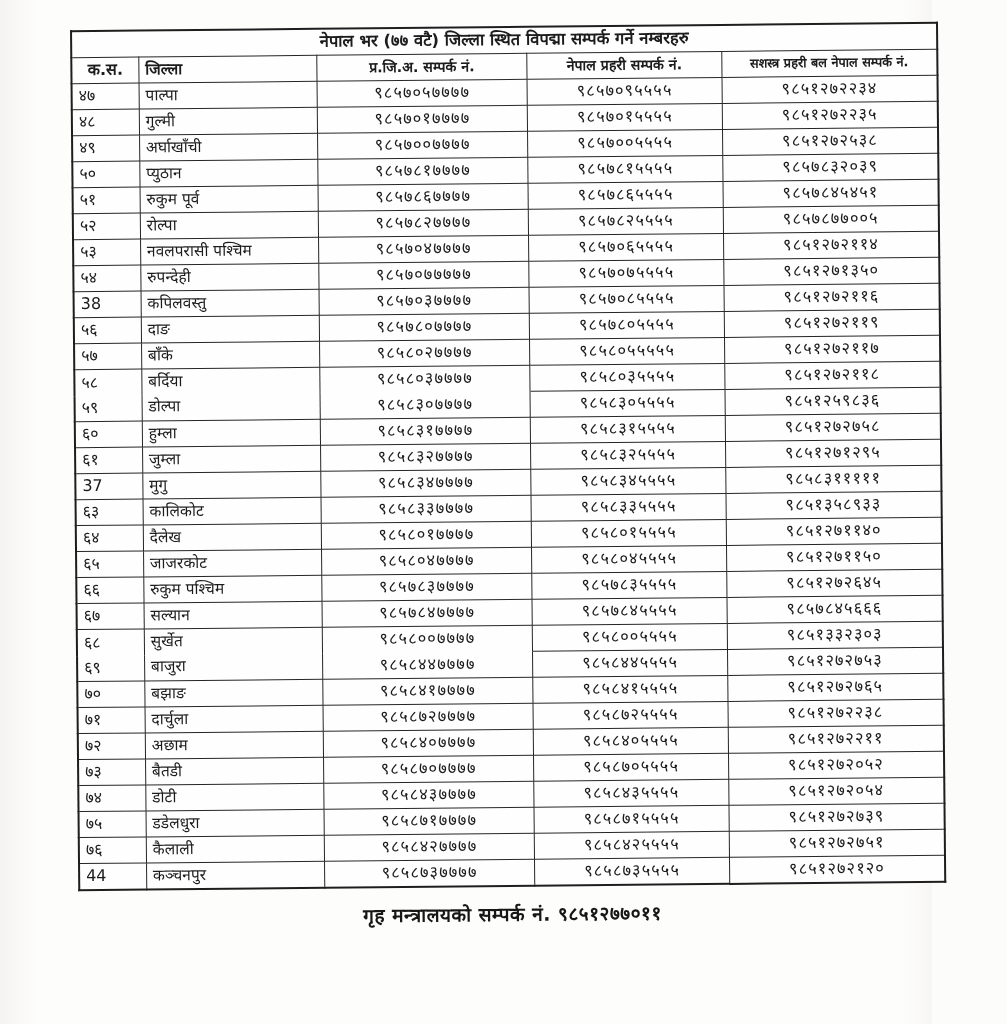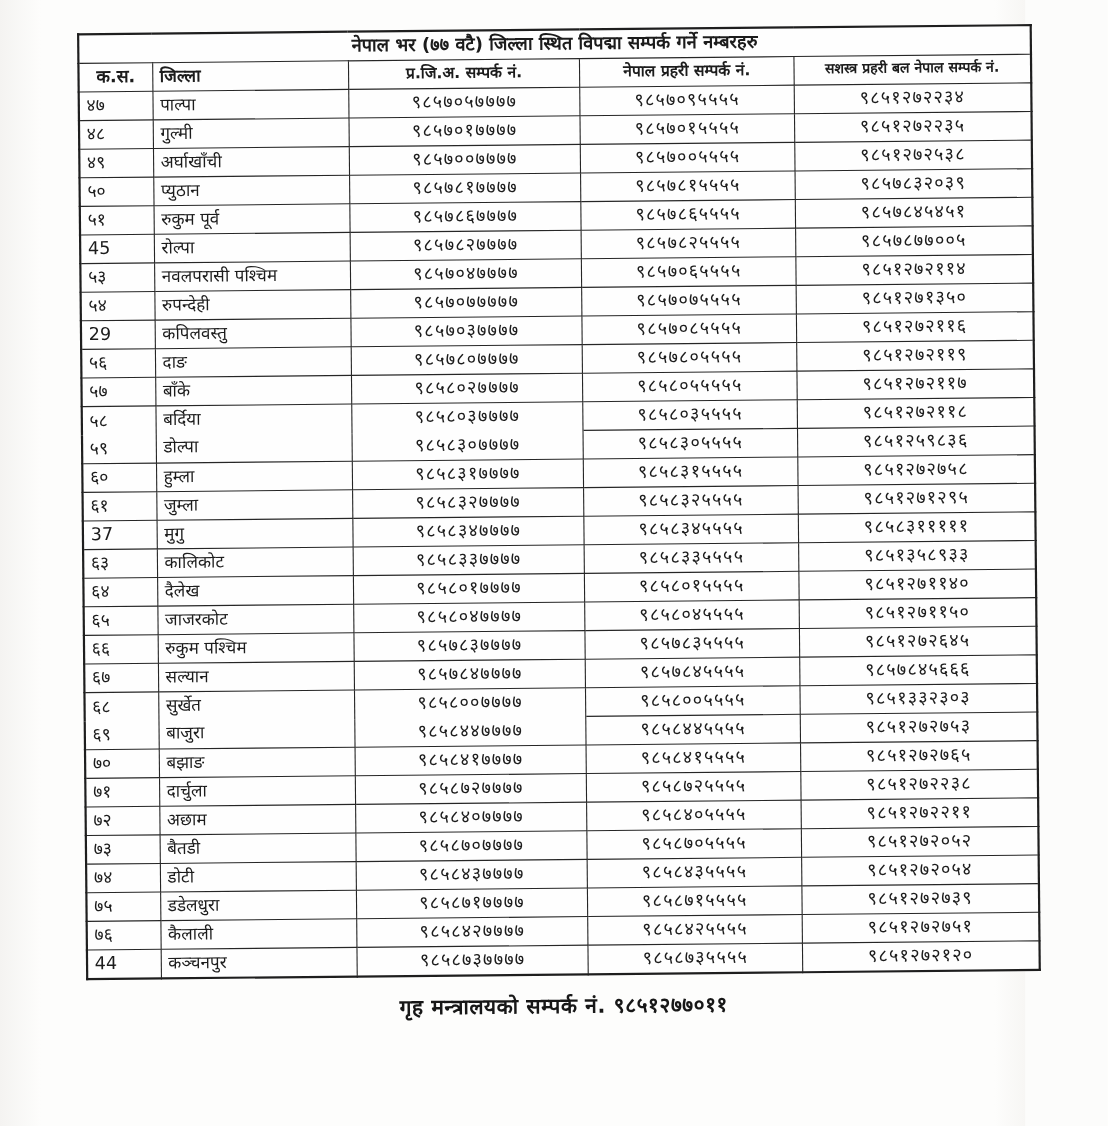--- a/index.html
+++ b/index.html
@@ -122,42 +122,42 @@
             <td class="c-apf">९८५७८३२०३९</td>
           </tr>
           <tr>
             <td class="c-sn">५१</td>
             <td class="c-district">रुकुम पूर्व</td>
             <td class="c-cdo">९८५७८६७७७७</td>
             <td class="c-police">९८५७८६५५५५</td>
             <td class="c-apf">९८५७८४५४५१</td>
           </tr>
           <tr>
-            <td class="c-sn">45</td>
+            <td class="c-sn">५२</td>
             <td class="c-district">रोल्पा</td>
             <td class="c-cdo">९८५७८२७७७७</td>
             <td class="c-police">९८५७८२५५५५</td>
             <td class="c-apf">९८५७८७७००५</td>
           </tr>
           <tr>
             <td class="c-sn">५३</td>
             <td class="c-district">नवलपरासी पश्चिम</td>
             <td class="c-cdo">९८५७०४७७७७</td>
             <td class="c-police">९८५७०६५५५५</td>
             <td class="c-apf">९८५१२७२११४</td>
           </tr>
           <tr>
             <td class="c-sn">५४</td>
             <td class="c-district">रुपन्देही</td>
             <td class="c-cdo">९८५७०७७७७७</td>
             <td class="c-police">९८५७०७५५५५</td>
             <td class="c-apf">९८५१२७१३५०</td>
           </tr>
           <tr>
-            <td class="c-sn">29</td>
+            <td class="c-sn">38</td>
             <td class="c-district">कपिलवस्तु</td>
             <td class="c-cdo">९८५७०३७७७७</td>
             <td class="c-police">९८५७०८५५५५</td>
             <td class="c-apf">९८५१२७२११६</td>
           </tr>
           <tr>
             <td class="c-sn">५६</td>
             <td class="c-district">दाङ</td>
             <td class="c-cdo">९८५७८०७७७७</td>
             <td class="c-police">९८५७८०५५५५</td>

